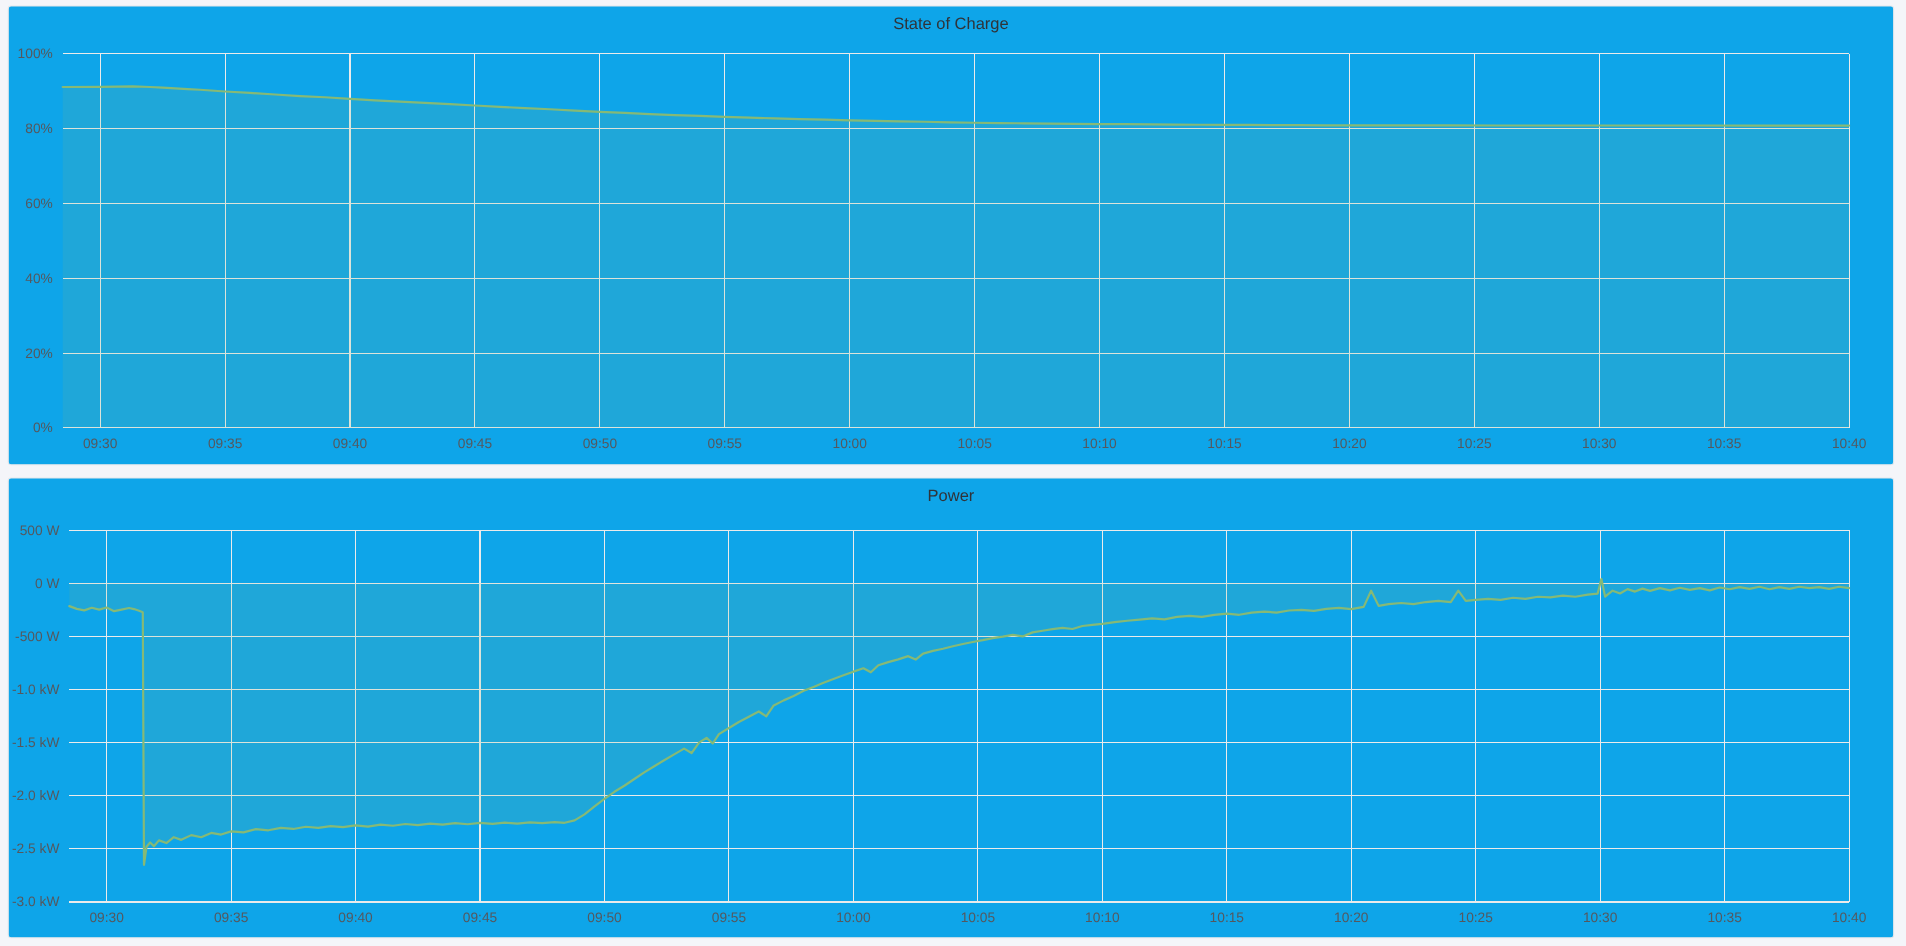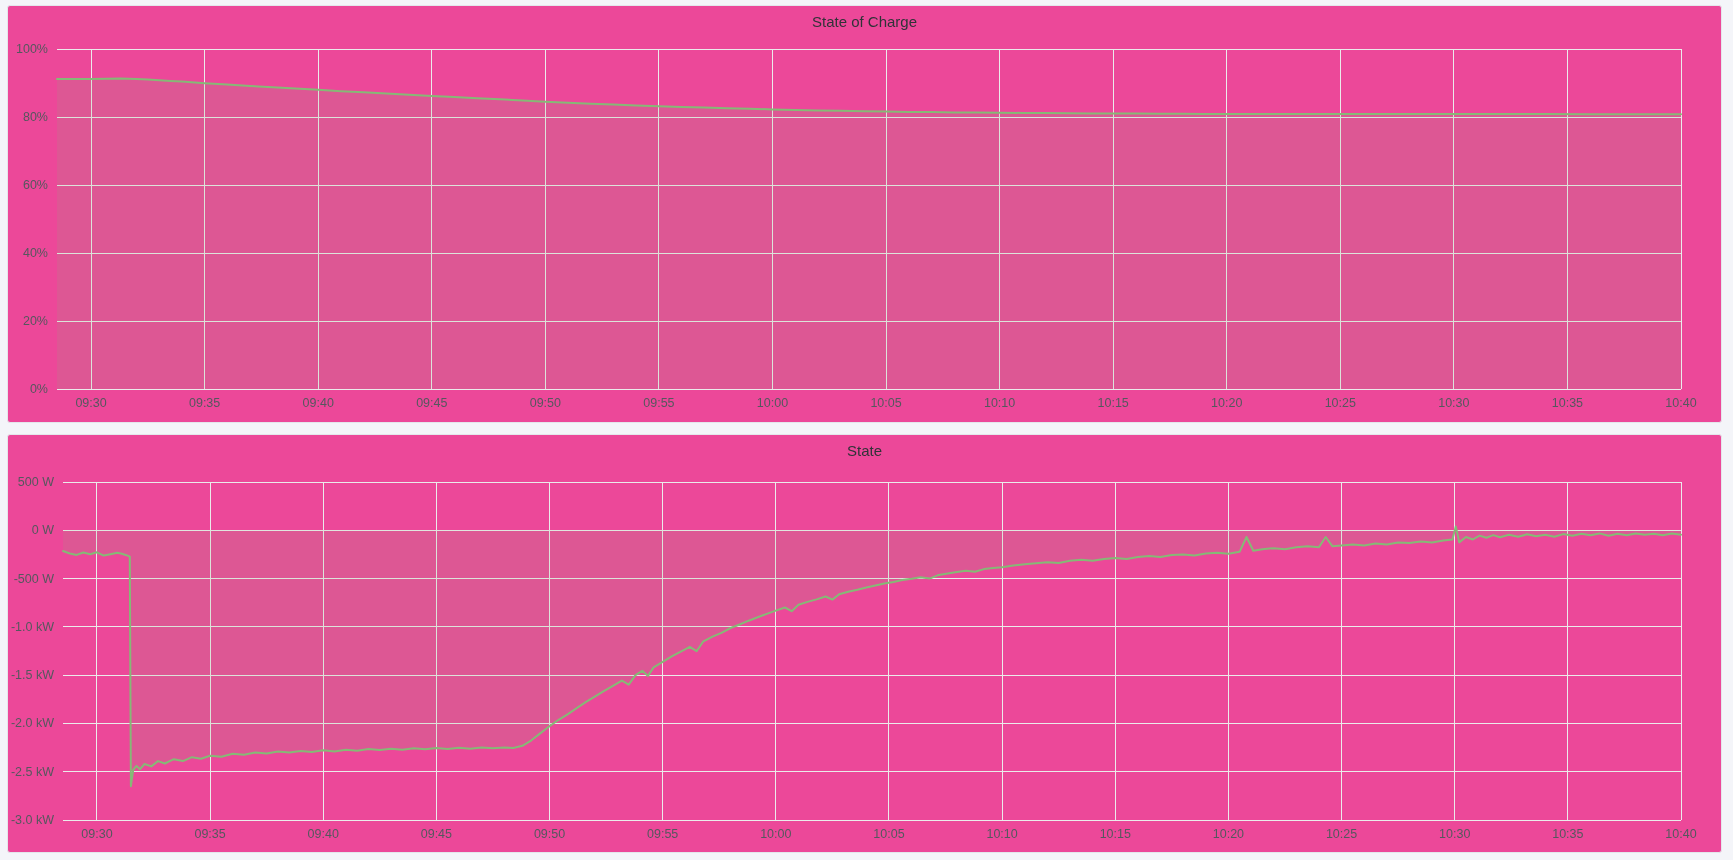--- a/index.html
+++ b/index.html
@@ -1,18 +1,18 @@
 <!DOCTYPE html>
 <html><head>
 <meta charset="utf-8">
 <style>
   html,body{margin:0;padding:0;background:#f4f5f9;width:1733px;height:860px;overflow:hidden;
     font-family:"Liberation Sans",sans-serif;}
   .dashboard{position:relative;width:1733px;height:860px;}
-  .panel{position:absolute;left:7px;width:1715px;box-sizing:border-box;background:#ec4899;
+  .panel{position:absolute;left:7px;width:1715px;box-sizing:border-box;background:#0ea5e9;
     border:1px solid #e4e7ec;border-radius:3px;}
   #panel-0{top:5px;height:418px;}
   #panel-1{top:434px;height:419px;}
   .panel-title{height:30px;line-height:32px;text-align:center;font-size:15px;font-weight:500;
     color:#303338;cursor:pointer;white-space:nowrap;}
   .chart-svg{display:block;}
   .chart-svg text{font-family:"Liberation Sans",sans-serif;font-size:12.5px;fill:#55585e;}
   .chart-svg .ytick{text-anchor:end;}
   .chart-svg .xtick{text-anchor:middle;}
   .chart-svg .grid{stroke:#ebebeb;stroke-width:1;}
@@ -66,21 +66,21 @@
         <line x1="1559.4335664335665" y1="13" x2="1559.4335664335665" y2="353" class="grid" shape-rendering="crispEdges"></line>
         <text x="1559.4335664335665" y="371" class="xtick">10:35</text>
         <line x1="1673" y1="13" x2="1673" y2="353" class="grid" shape-rendering="crispEdges"></line>
         <text x="1673" y="371" class="xtick">10:40</text>
         <path d="M49.0 43.1L83.1 42.9L99.0 42.8L112.6 42.6L128.5 43.1L139.9 43.6L151.2 44.3L162.6 45.0L173.9 45.6L196.6 47.2L219.3 48.5L242.1 49.9L264.8 51.3L287.5 52.4L310.2 53.8L332.9 55.2L355.6 56.3L378.3 57.5L401.1 58.7L423.8 59.9L446.5 61.1L469.2 62.3L491.9 63.3L514.6 64.5L537.3 65.7L560.0 66.7L582.8 67.7L605.5 68.6L628.2 69.4L650.9 70.3L673.6 71.0L696.3 71.6L719.0 72.3L741.8 72.8L764.5 73.4L787.2 73.9L809.9 74.4L832.6 74.7L855.3 75.2L878.0 75.6L900.7 75.9L923.5 76.1L946.2 76.4L968.9 76.6L991.6 76.8L1014.3 76.9L1037.0 77.1L1059.7 77.3L1082.5 77.4L1105.2 77.6L1127.9 77.6L1150.6 77.8L1173.3 77.8L1196.0 77.9L1218.7 77.9L1264.2 78.0L1309.6 78.0L1355.0 78.1L1400.4 78.1L1445.9 78.1L1491.3 78.1L1536.7 78.1L1582.1 78.2L1627.6 78.2L1673.0 78.2L1673.0 353.0L49.0 353.0Z" fill="rgba(134,185,118,0.14)" stroke="none"></path>
         <path d="M49.0 43.1L83.1 42.9L99.0 42.8L112.6 42.6L128.5 43.1L139.9 43.6L151.2 44.3L162.6 45.0L173.9 45.6L196.6 47.2L219.3 48.5L242.1 49.9L264.8 51.3L287.5 52.4L310.2 53.8L332.9 55.2L355.6 56.3L378.3 57.5L401.1 58.7L423.8 59.9L446.5 61.1L469.2 62.3L491.9 63.3L514.6 64.5L537.3 65.7L560.0 66.7L582.8 67.7L605.5 68.6L628.2 69.4L650.9 70.3L673.6 71.0L696.3 71.6L719.0 72.3L741.8 72.8L764.5 73.4L787.2 73.9L809.9 74.4L832.6 74.7L855.3 75.2L878.0 75.6L900.7 75.9L923.5 76.1L946.2 76.4L968.9 76.6L991.6 76.8L1014.3 76.9L1037.0 77.1L1059.7 77.3L1082.5 77.4L1105.2 77.6L1127.9 77.6L1150.6 77.8L1173.3 77.8L1196.0 77.9L1218.7 77.9L1264.2 78.0L1309.6 78.0L1355.0 78.1L1400.4 78.1L1445.9 78.1L1491.3 78.1L1536.7 78.1L1582.1 78.2L1627.6 78.2L1673.0 78.2" fill="none" stroke="#86b976" stroke-width="2" stroke-linejoin="round" stroke-linecap="round"></path>
       </svg>
   </section>
 
   <section class="panel" id="panel-1">
-    <header class="panel-title">State</header>
+    <header class="panel-title">Power</header>
     <svg class="chart-svg" width="1713" height="387" viewBox="0 0 1713 387">
         <line x1="55" y1="355" x2="1673" y2="355" class="grid" shape-rendering="crispEdges"></line>
         <text x="46" y="359" class="ytick">-3.0 kW</text>
         <line x1="55" y1="306.7142857142857" x2="1673" y2="306.7142857142857" class="grid" shape-rendering="crispEdges"></line>
         <text x="46" y="310.7142857142857" class="ytick">-2.5 kW</text>
         <line x1="55" y1="258.42857142857144" x2="1673" y2="258.42857142857144" class="grid" shape-rendering="crispEdges"></line>
         <text x="46" y="262.42857142857144" class="ytick">-2.0 kW</text>
         <line x1="55" y1="210.14285714285714" x2="1673" y2="210.14285714285714" class="grid" shape-rendering="crispEdges"></line>
         <text x="46" y="214.14285714285714" class="ytick">-1.5 kW</text>
         <line x1="55" y1="161.85714285714286" x2="1673" y2="161.85714285714286" class="grid" shape-rendering="crispEdges"></line>

